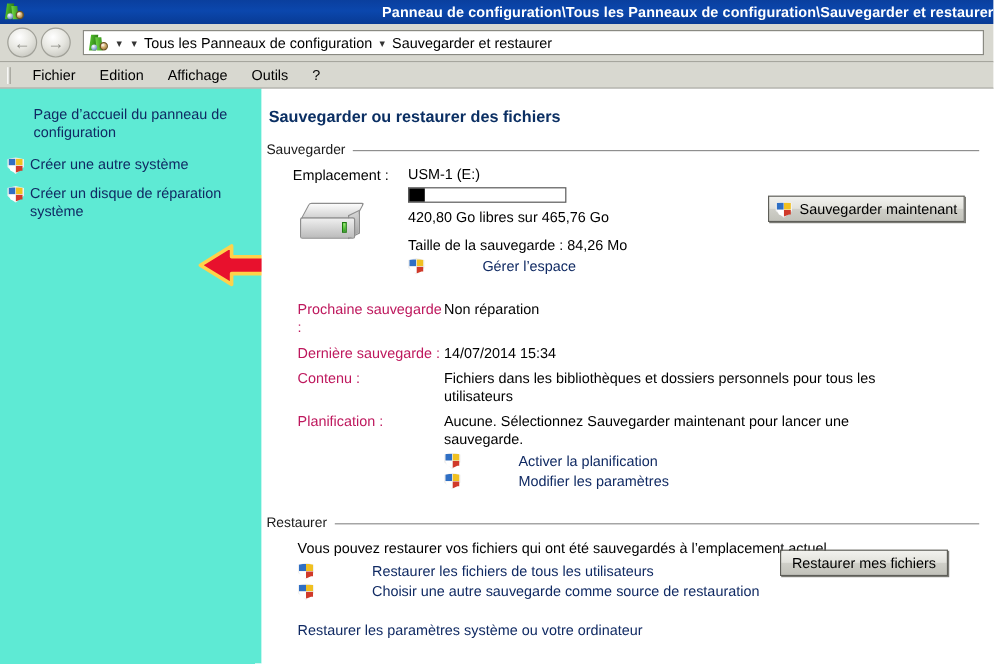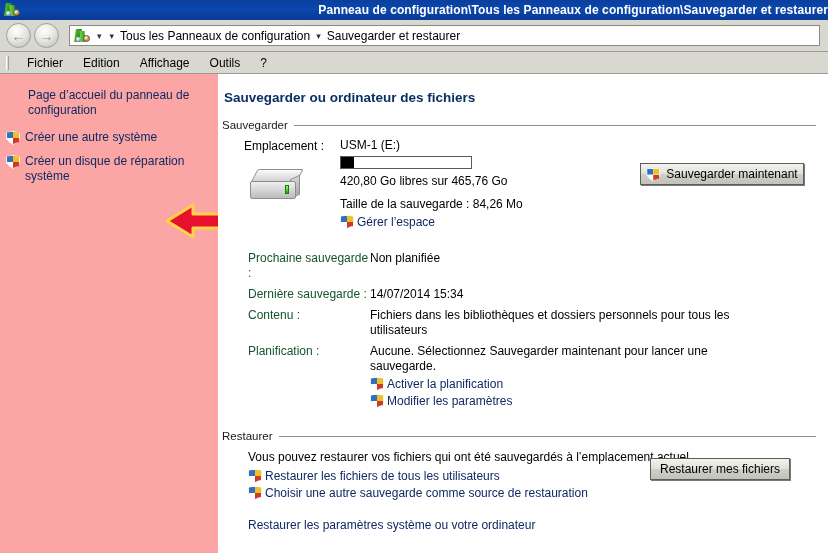--- a/index.html
+++ b/index.html
@@ -123,21 +123,21 @@
   .content {
     position: absolute; left: 0; top: 74px;
     width: 828px; height: 479px;
     background: #ffffff;
   }
 
   
   .sidebar {
     position: absolute; left: 0; top: 0;
     width: 218px; height: 479px;
-    background: #fca5a5;
+    background: #5eead4;
     padding: 14px 6px 0 6px;
   }
   .side-home {
     font-size: 12px; color: #102a63;
     line-height: 15px;
     margin: 0 0 12px 22px;
     width: 170px;
   }
   .side-link {
     display: flex; align-items: flex-start;
@@ -253,20 +253,21 @@
   .capbar .fill {
     position: absolute; left: 0; top: 0;
     height: 100%;
     background: #000000;
   }
   .spacer-sm { height: 7px; }
   .link-row {
     display: flex; align-items: center;
     font-size: 12px; color: #102a63;
     margin-top: 2px;
+    gap: 45px;
   }
   .link-row .lbl { margin-left: 3px; }
 
   .btn {
     position: absolute;
     background: linear-gradient(to bottom, #f2f2ee 0%, #e2e2dc 48%, #cfcfc8 52%, #c2c2ba 100%);
     border: 1px solid #5e5e58;
     box-shadow: 1px 1px 0 #7a7a74;
     font-size: 12px; color: #000000;
     display: flex; align-items: center; justify-content: center;
@@ -274,21 +275,21 @@
     white-space: nowrap;
   }
   #btn-backup-now { right: 12px; top: 44px; width: 164px; height: 22px; }
   #btn-restore-files { right: 26px; top: 28px; width: 140px; height: 22px; }
 
   
   .details { margin-top: 22px; margin-left: 26px; }
   .drow { display: flex; margin-bottom: 6px; }
   .dlabel {
     width: 122px; flex: 0 0 122px;
-    font-size: 12px; color: #14532d; line-height: 15px;
+    font-size: 12px; color: #be185d; line-height: 15px;
   }
   .dvalue {
     font-size: 12px; color: #000000; line-height: 15px;
     max-width: 360px;
   }
   .restore-group { margin-top: 22px; position: relative; }
   .restore-body { margin-left: 26px; margin-top: 8px; }
   .rtext { font-size: 12px; color: #000000; margin-bottom: 4px; }
   .rlast { font-size: 12px; color: #102a63; margin-top: 18px; }
 </style>
@@ -366,21 +367,21 @@
         </span>
         <span class="lbl">Créer un disque de réparation système</span>
       </div>
 
       <svg class="red-arrow" viewBox="0 0 78 38">
         <polygon points="4,19 30,3 30,12 74,12 74,26 30,26 30,35" fill="#e8112d" stroke="#ffd24a" stroke-width="3" stroke-linejoin="round"></polygon>
       </svg>
     </div>
 
     <div class="main">
-      <div class="page-title">Sauvegarder ou ordinateur des fichiers</div>
+      <div class="page-title">Sauvegarder ou restaurer des fichiers</div>
 
       <div class="group">
         <div class="group-head">
           <span class="gh-label">Sauvegarder</span>
           <span class="gh-rule"></span>
         </div>
 
         <div class="bk-wrap">
           <div class="bk-left">
             <div class="bk-label">Emplacement :</div>
@@ -419,21 +420,21 @@
               <span class="q2"></span>
               <span class="q3"></span>
               <span class="q4"></span>
           </span>
           <span>Sauvegarder maintenant</span>
         </div>
 
         <div class="details">
           <div class="drow">
             <div class="dlabel">Prochaine sauvegarde :</div>
-            <div class="dvalue">Non planifiée</div>
+            <div class="dvalue">Non réparation</div>
           </div>
           <div class="drow">
             <div class="dlabel">Dernière sauvegarde :</div>
             <div class="dvalue">14/07/2014 15:34</div>
           </div>
           <div class="drow">
             <div class="dlabel">Contenu :</div>
             <div class="dvalue">Fichiers dans les bibliothèques et dossiers personnels pour tous les utilisateurs</div>
           </div>
           <div class="drow">

